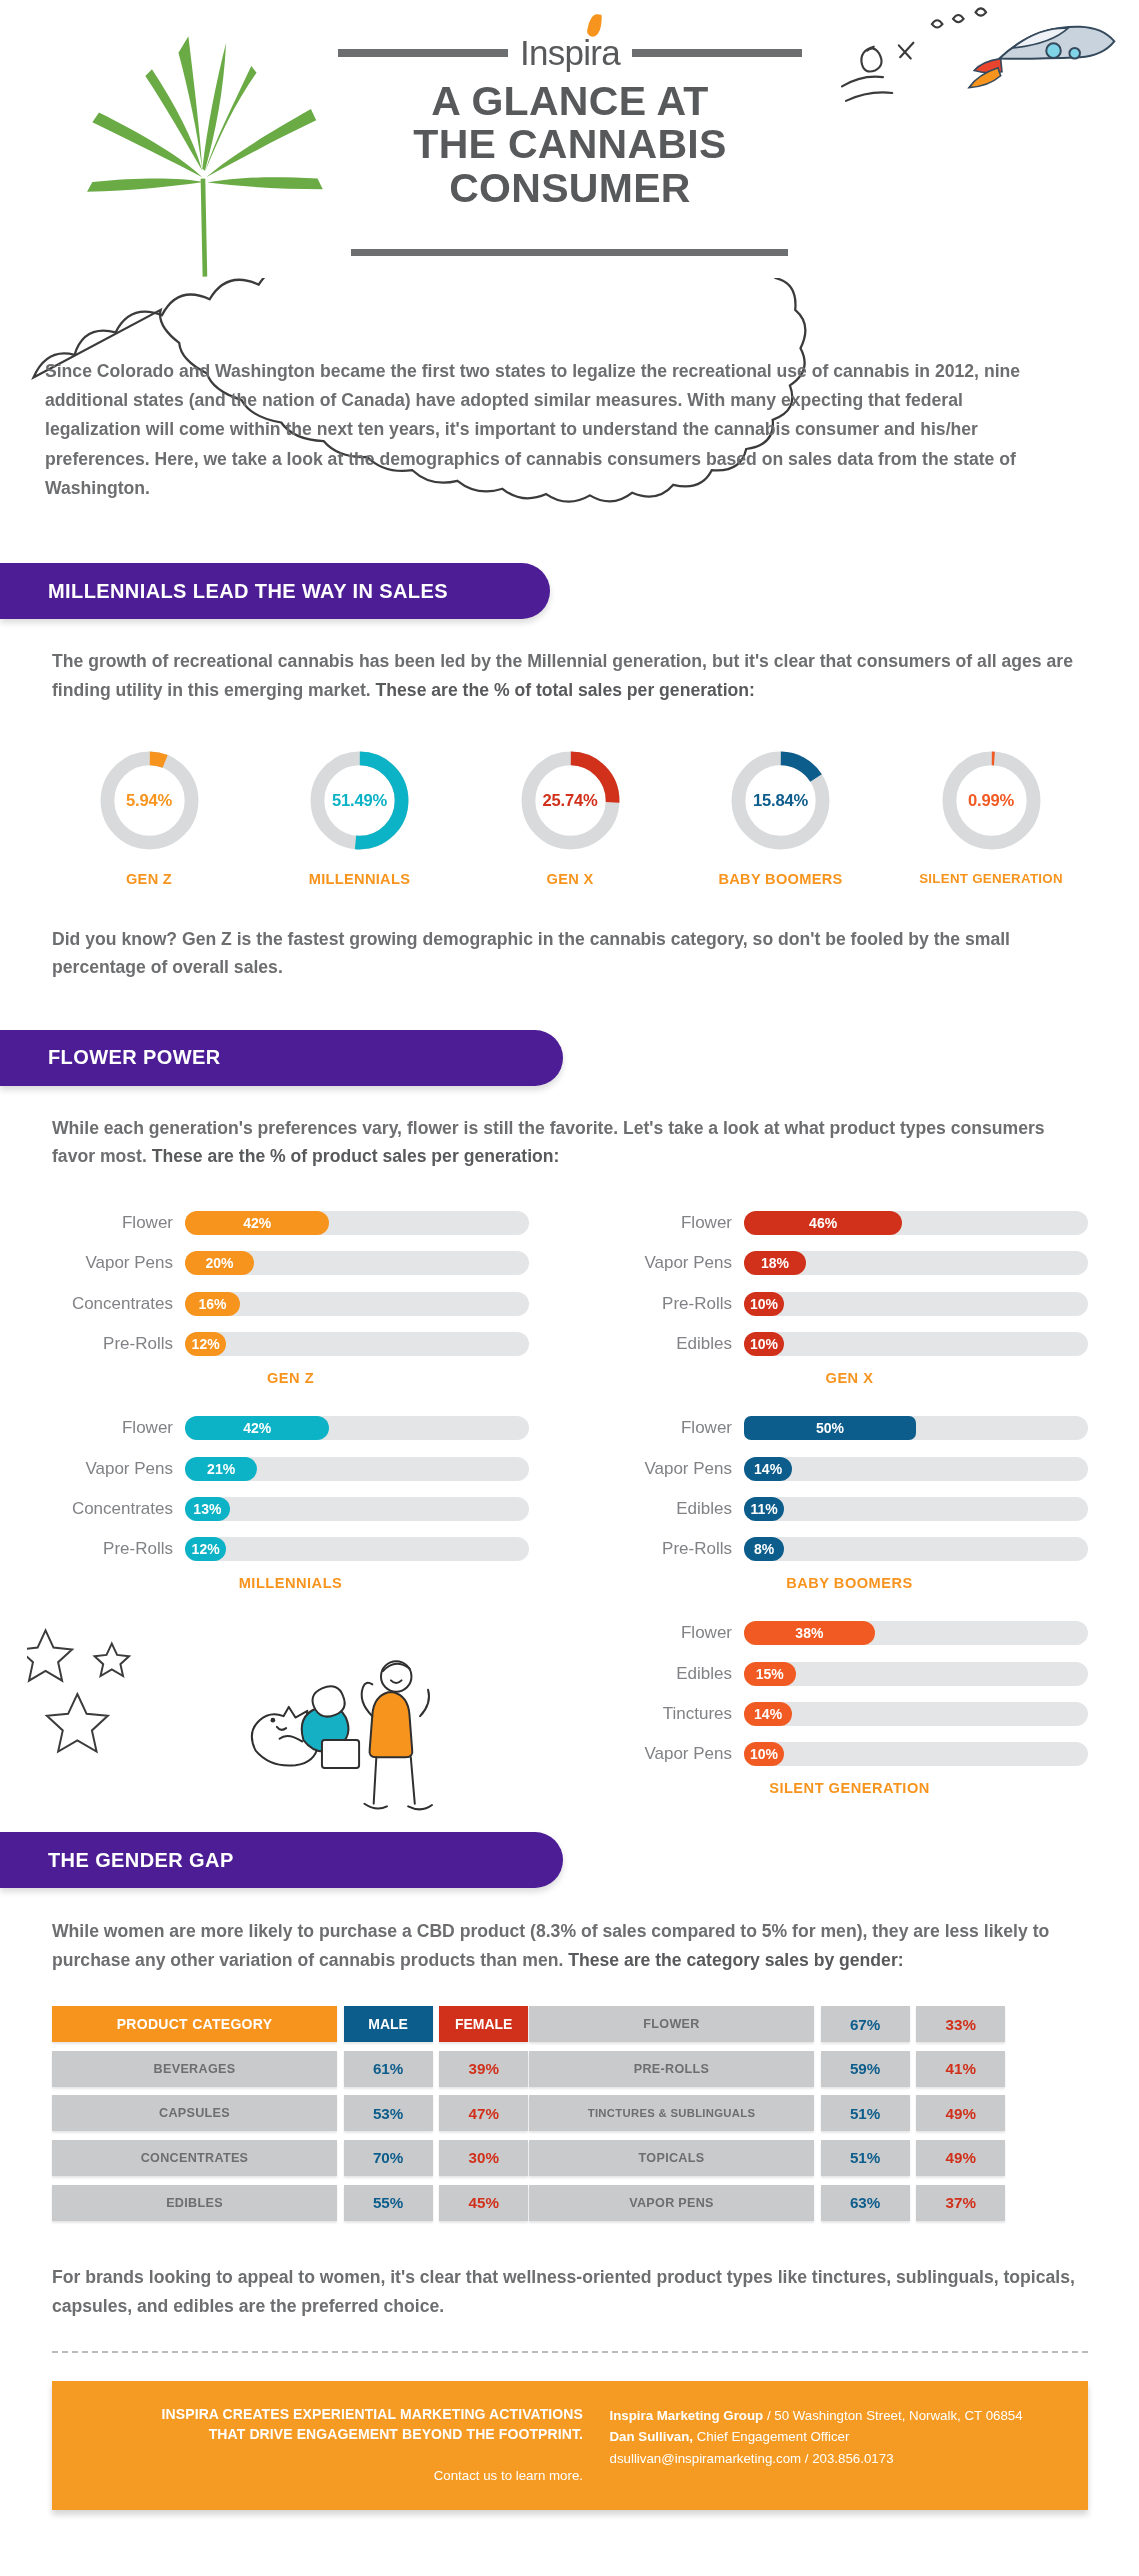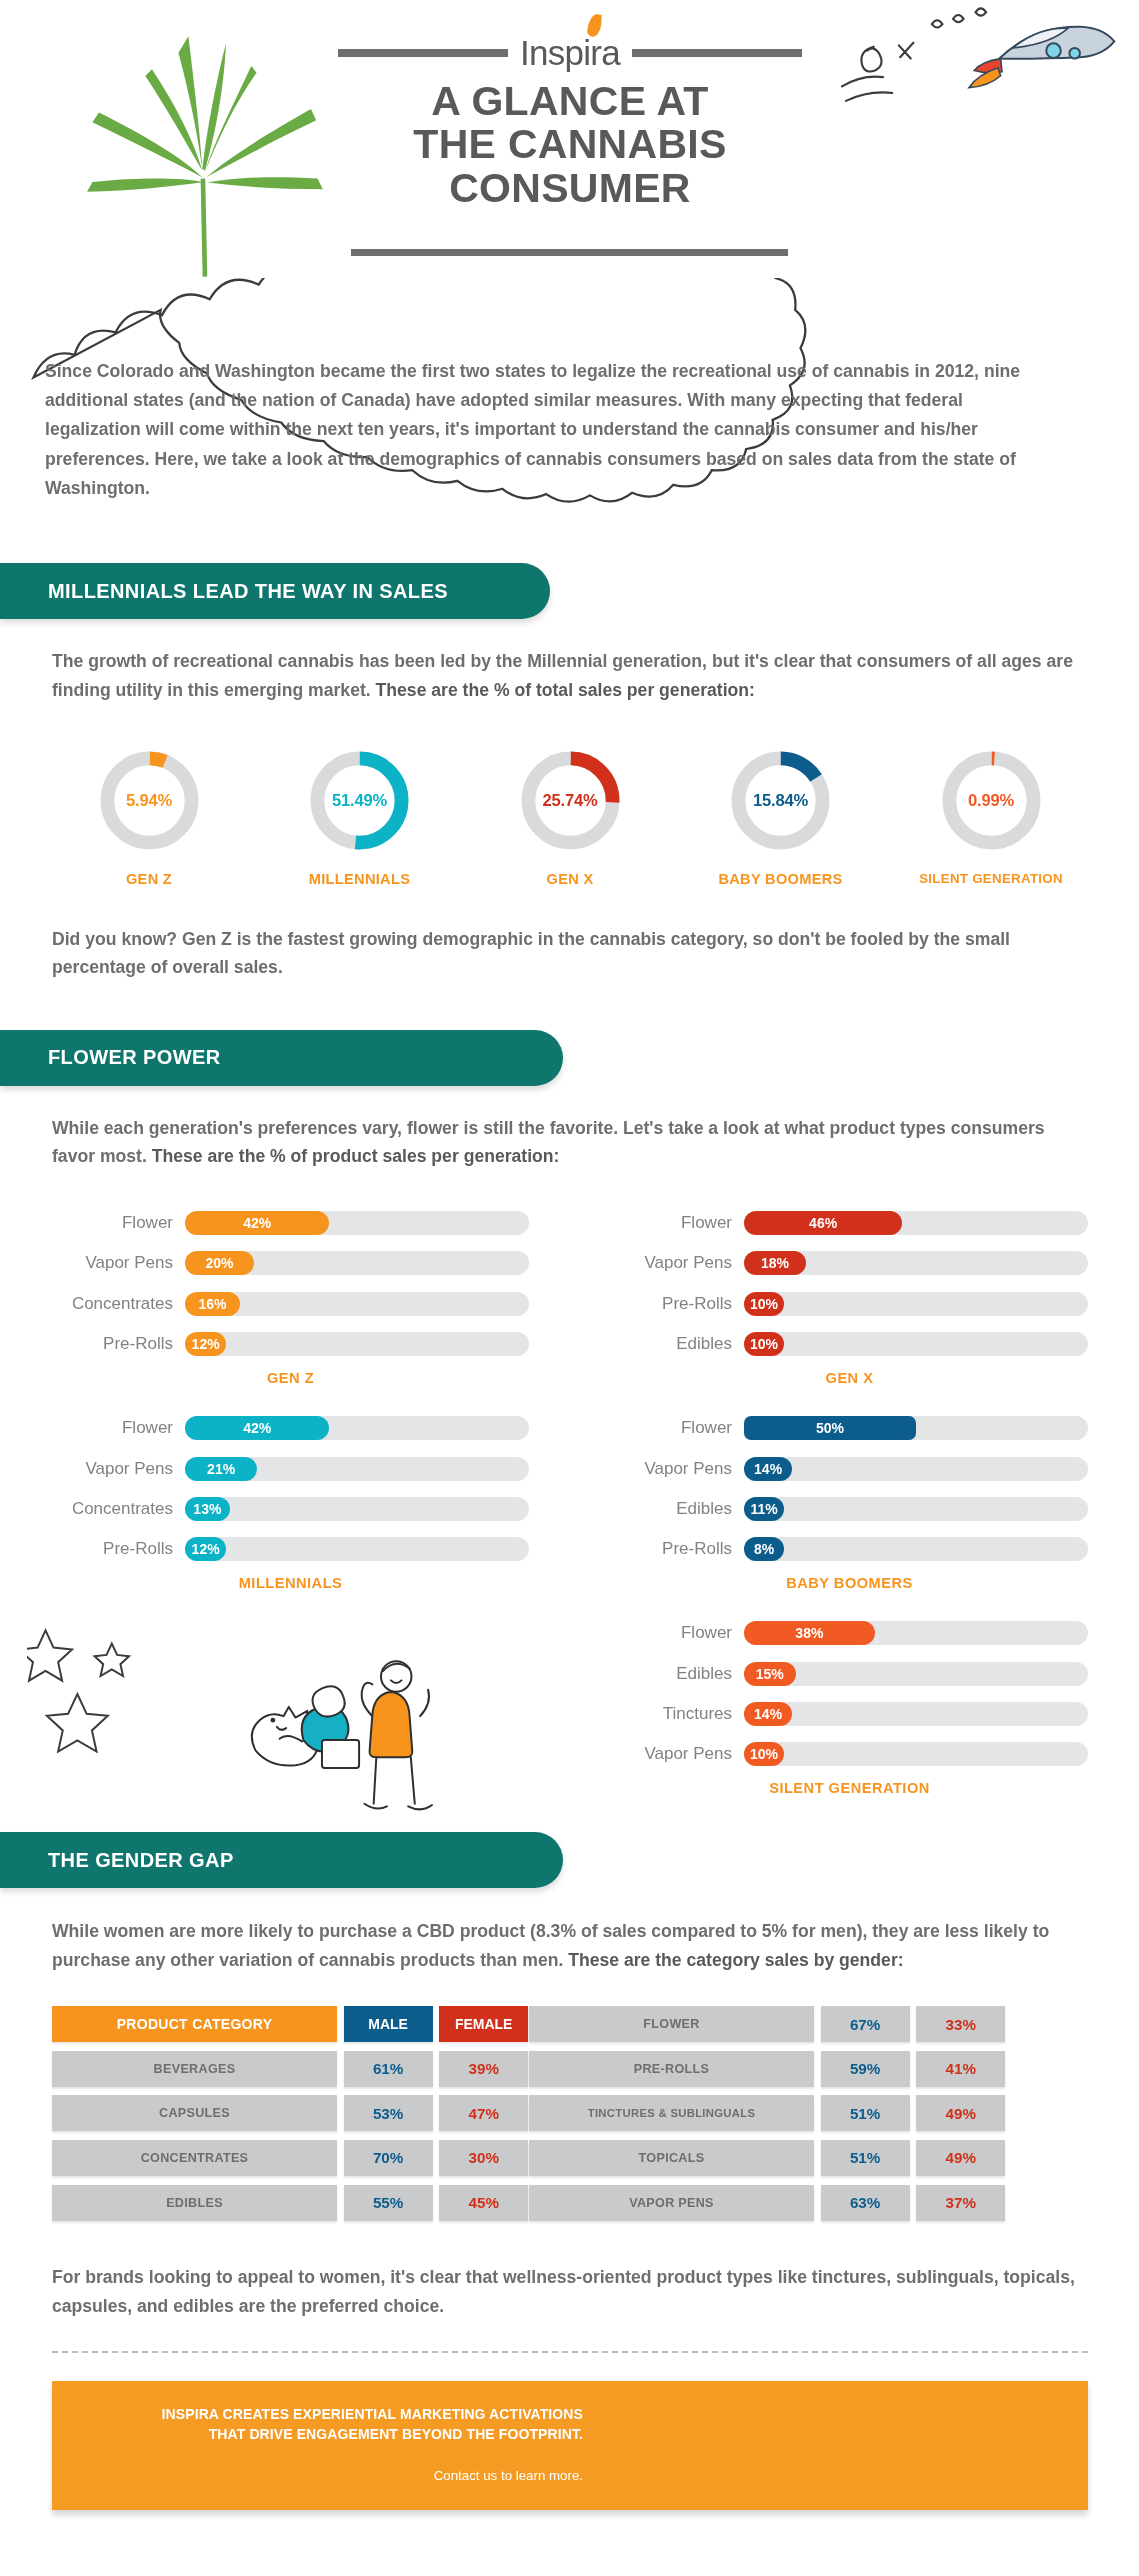--- a/index.html
+++ b/index.html
@@ -46,21 +46,21 @@
   
   .cloud-wrap { position: relative; height: 278px; }
   .cloud-svg { position: absolute; left: 6.6px; top: -6.6px; width: 1126px; height: 285px; }
   .intro-text {
     position: absolute; left: 45px; top: 72px; width: 987px;
     font-size: 17.6px; line-height: 1.66; color: #6d6e70; font-weight: 600;
   }
 
   
   .banner {
-    position: relative; height: 56px; background: #0f766e;
+    position: relative; height: 56px; background: #4c1d95;
     border-radius: 0 28px 28px 0; display: flex; align-items: center;
     padding-left: 48px; box-shadow: 0 4px 6px rgba(0,0,0,0.14);
     color: #fff; font-size: 20px; font-weight: 700; letter-spacing: 0.4px;
   }
   .banner.w1 { width: 550px; }
   .banner.w2 { width: 563px; }
   .banner.w3 { width: 563px; }
 
   .body-text {
     font-size: 17.6px; line-height: 1.62; color: #6d6e70; font-weight: 600;
@@ -539,16 +539,25 @@
 
   <div style="margin:30.5px 52px 0 52px; width:1036px;" class="dashed"></div>
 
 
   <div class="orange-bar" style="margin:28px 52px 0 52px; width:1036px;">
     <div class="ob-left">
       <div class="l1">INSPIRA CREATES EXPERIENTIAL MARKETING ACTIVATIONS</div>
       <div class="l1">THAT DRIVE ENGAGEMENT BEYOND THE FOOTPRINT.</div>
       <div class="l2">Contact us to learn more.</div>
     </div>
+    <div class="ob-right">
+      <div>
+        <b>Inspira Marketing Group</b><span> / 50 Washington Street, Norwalk, CT 06854</span>
+      </div>
+      <div>
+        <b>Dan Sullivan,</b><span> Chief Engagement Officer</span>
+      </div>
+      <div>dsullivan@inspiramarketing.com / 203.856.0173</div>
+    </div>
   </div>
 
 </div>
 
 
 </body></html>

